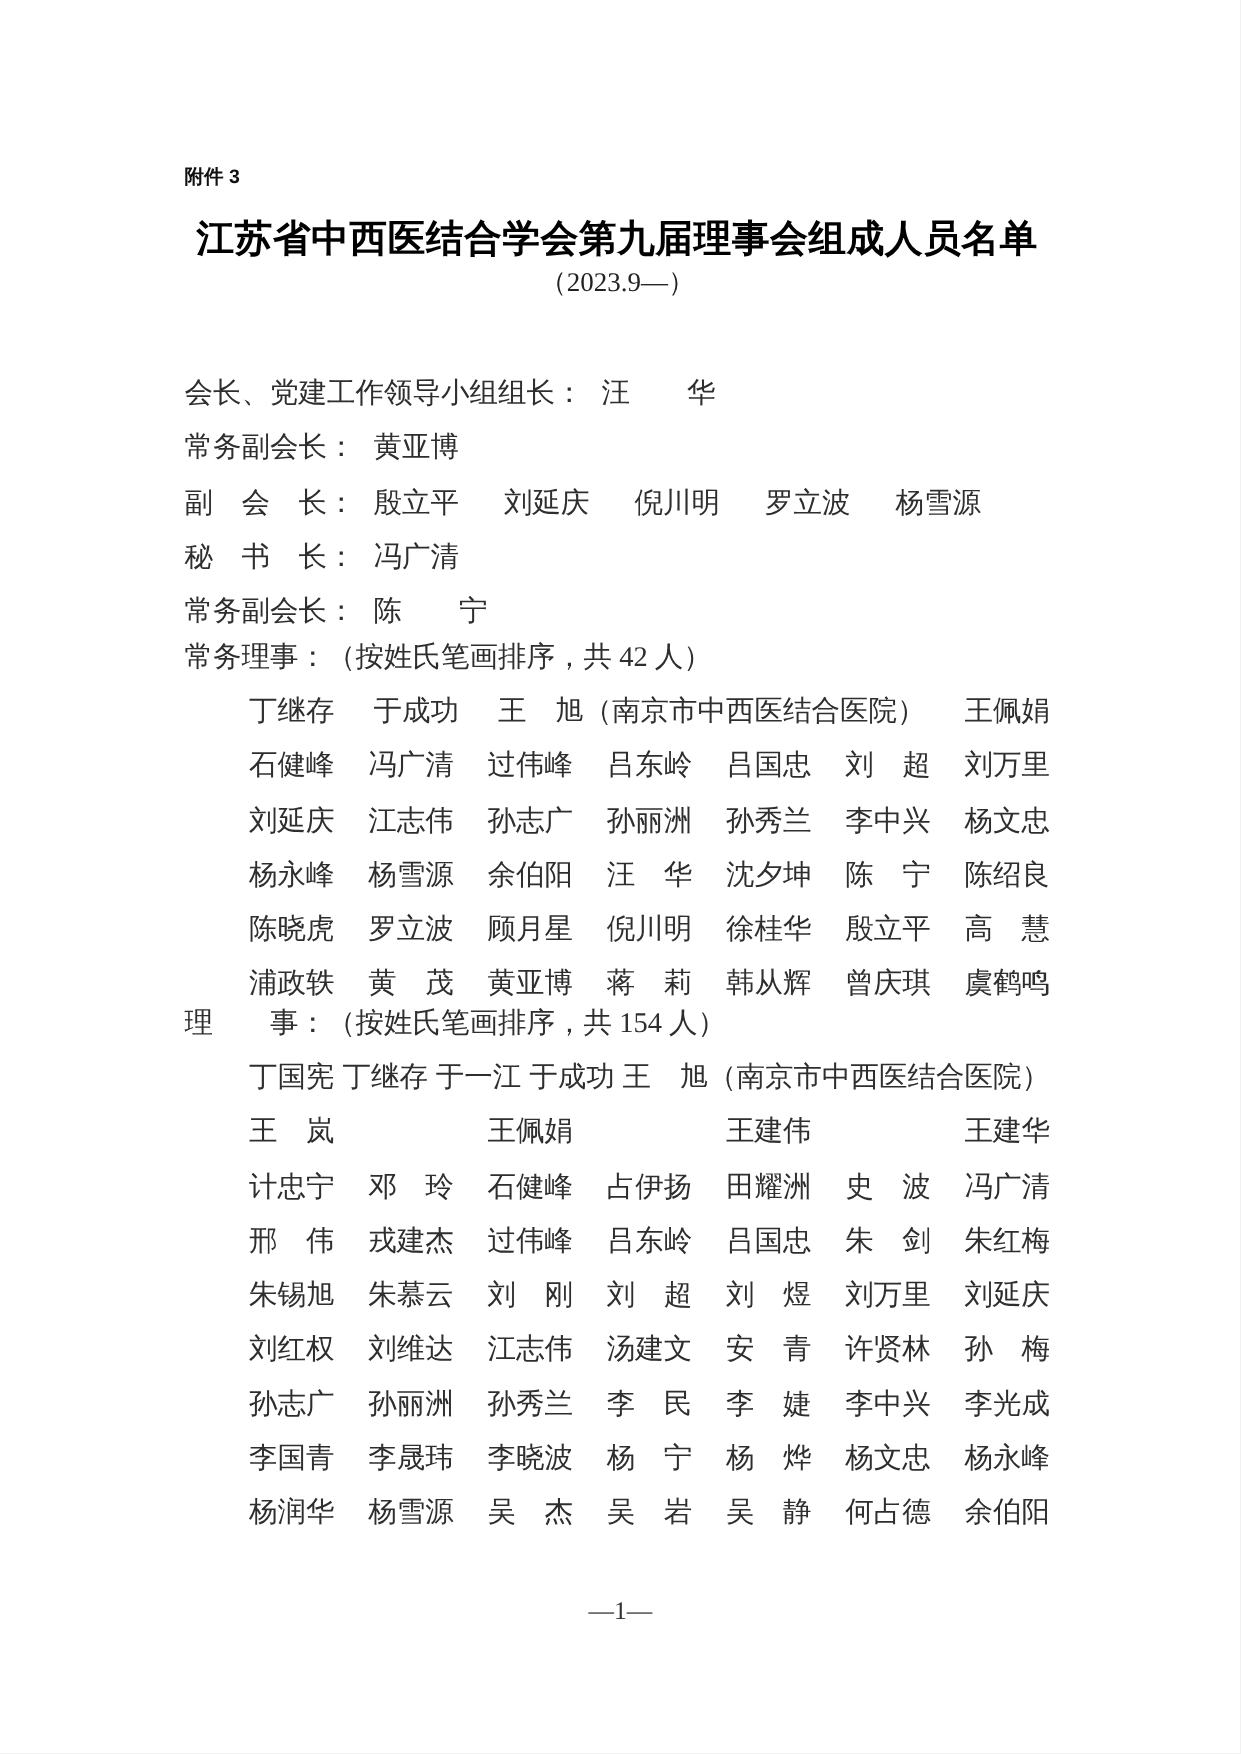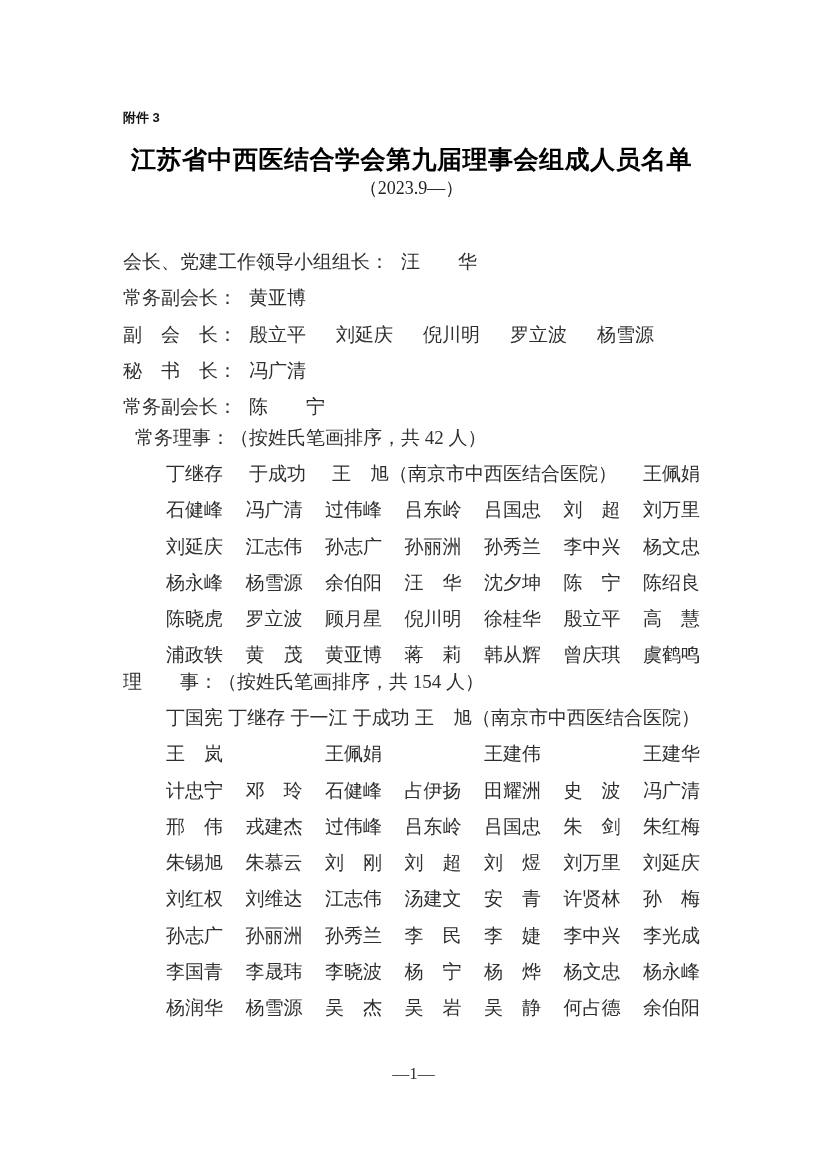--- a/index.html
+++ b/index.html
@@ -45,21 +45,21 @@
   .body-block {
     margin-top: 44px;
     font-size: 19px;
   }
   .line {
     height: 36.3px;
     display: flex;
     align-items: center;
     white-space: pre;
   }
-  .tight1 { margin-top: -6px; margin-left: 12px; }
+  .tight1 { margin-top: -6px; }
   .tight2 { margin-top: -10px; text-align: right; }
   .officer-label { flex: none; }
   .officer-names {
     display: flex;
     gap: 30px;
     margin-left: 12px;
   }
   .member-row {
     padding-left: 43px;
     gap: 26px;

